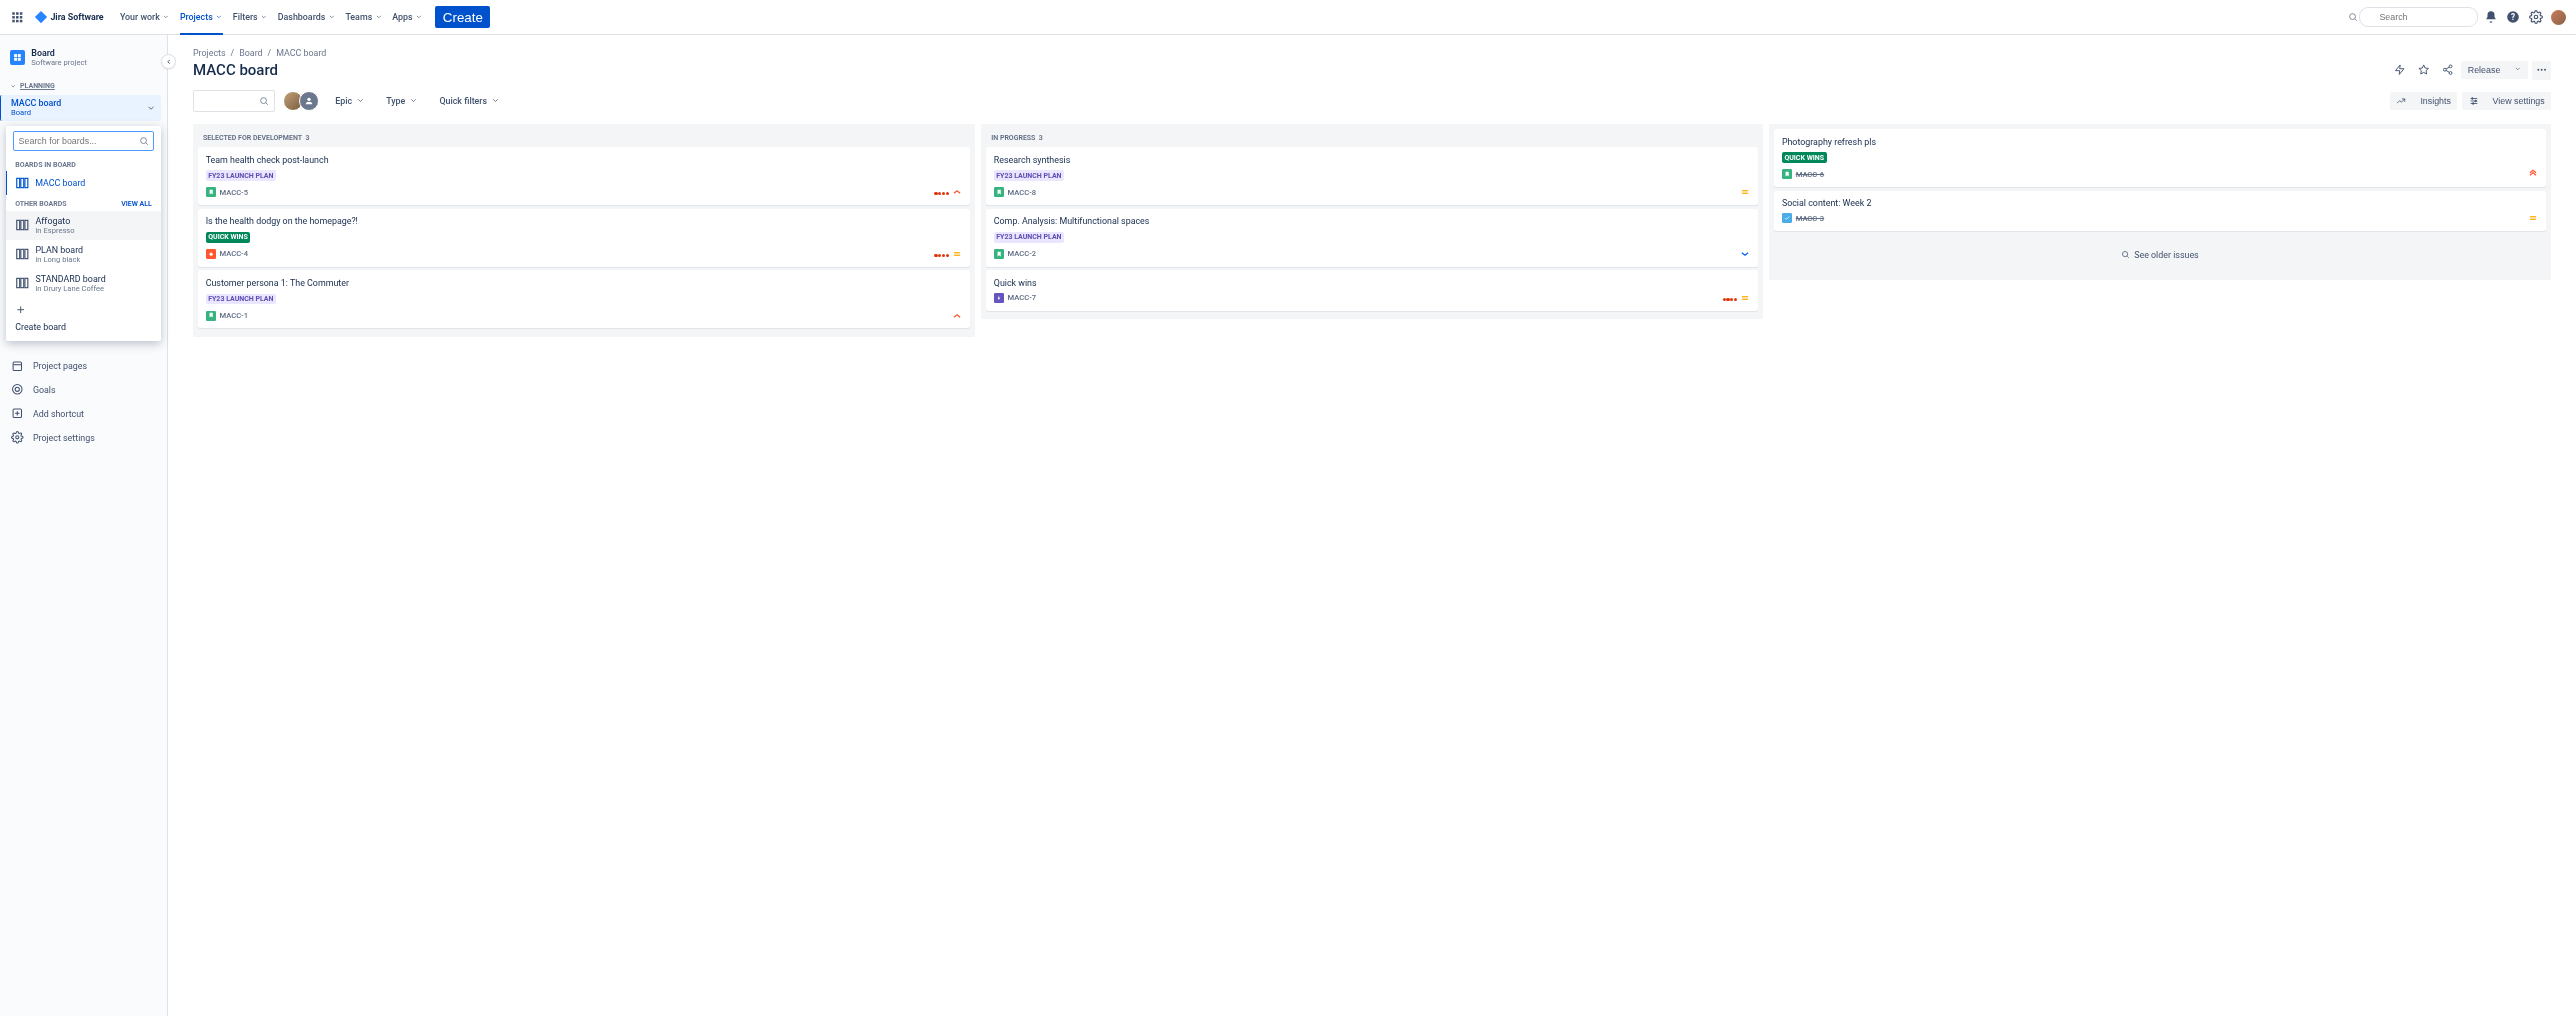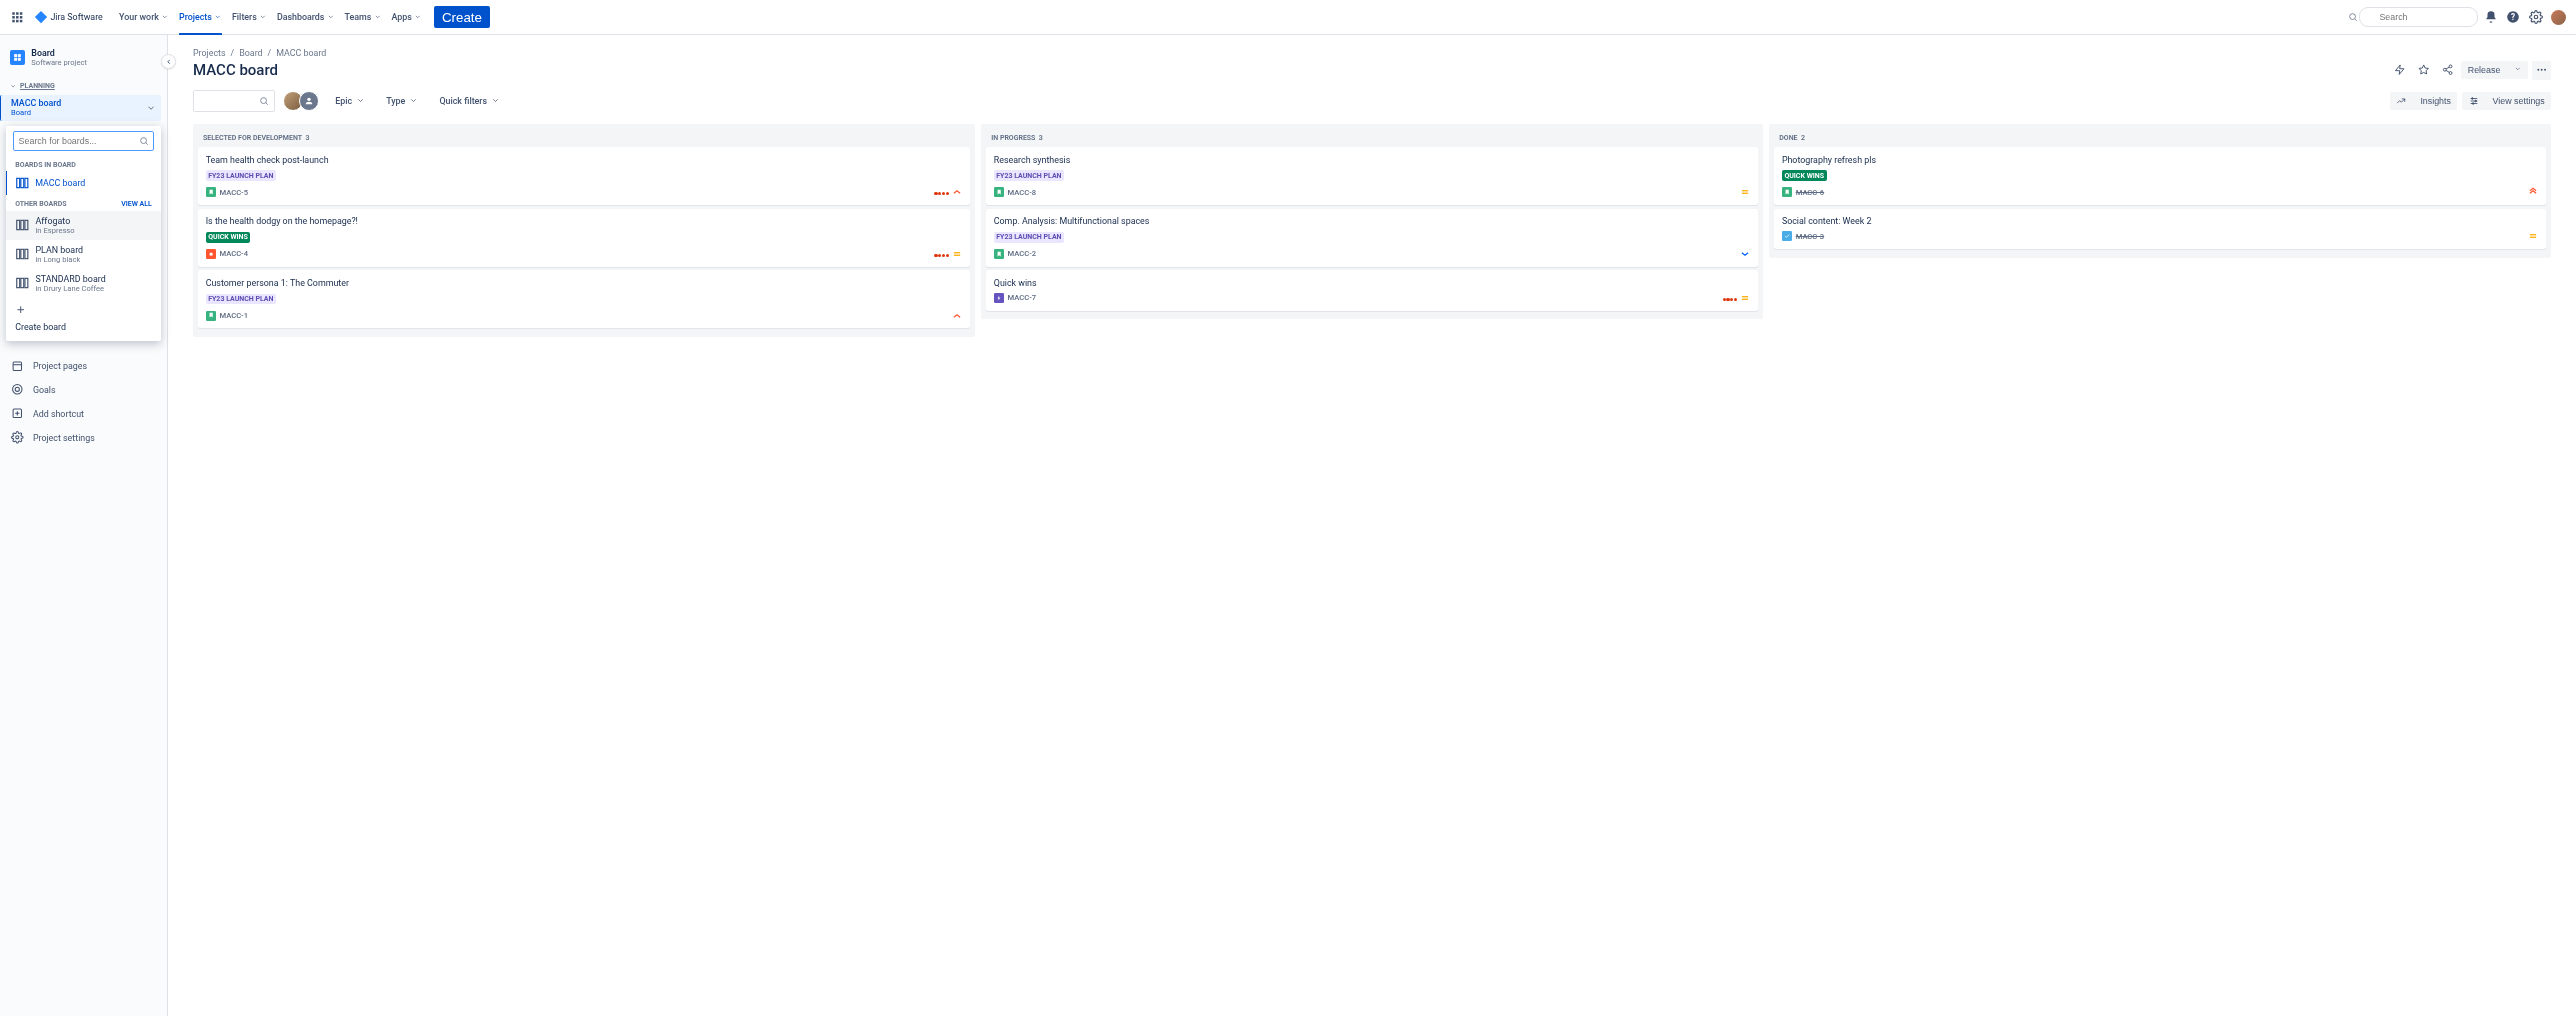--- a/index.html
+++ b/index.html
@@ -2,21 +2,21 @@
 <html style="font-size:10px"><head>
 <meta charset="utf-8">
 <style>
 * { box-sizing: border-box; margin: 0; padding: 0; }
 body { font-family: -apple-system, BlinkMacSystemFont, "Segoe UI", Roboto, sans-serif; font-size: 8.9px; color: #172B4D; background: #fff; }
 
 
 .topnav { height: 35px; border-bottom: 0.6px solid #DFE1E6; display: flex; align-items: center; padding: 0 7.6px; }
 .topnav-left { display: flex; align-items: center; gap: 2.5px; }
 .appswitch { width: 20px; height: 20px; display: flex; align-items: center; justify-content: center; border-radius: 1.9px; }
-.logo { display: flex; align-items: center; gap: 2.5px; font-weight: 400; font-size: 8.9px; padding: 0 3.8px; }
+.logo { display: flex; align-items: center; gap: 2.5px; font-weight: 700; font-size: 8.9px; padding: 0 3.8px; }
 .nav-items { display: flex; align-items: center; margin-left: 5px; }
 .nav-item { padding: 0 5px; height: 35px; display: flex; align-items: center; gap: 2.5px; font-weight: 500; color: #42526E; cursor: pointer; position: relative; }
 .nav-item.active { color: #0052CC; }
 .nav-item.active::after { content: ""; position: absolute; bottom: 0; left: 5px; right: 5px; height: 1.9px; background: #0052CC; border-radius: 0.6px 0.6px 0 0; }
 .create-btn { margin-left: 5px; background: #0052CC; color: #fff; border: none; padding: 3.8px 7.6px; border-radius: 1.9px; font-weight: 500; cursor: pointer; }
 .topnav-right { margin-left: auto; display: flex; align-items: center; gap: 2.5px; }
 .search-box { position: relative; }
 .search-box input { width: 119px; padding: 3.8px 5px 3.8px 19px; border: 1.3px solid #DFE1E6; border-radius: 9px; font-size: 8.9px; margin-left: 16px; }
 .search-box .search-icon { position: absolute; left: 5px; top: 50%; transform: translateY(-50%); color: #6B778C; }
 .icon-btn { width: 20px; height: 20px; display: flex; align-items: center; justify-content: center; border-radius: 50%; cursor: pointer; color: #42526E; }
@@ -567,21 +567,20 @@
                   <svg width="10" height="10" viewBox="0 0 16 16">
                     <rect x="3" y="5" width="10" height="2" fill="#FFAB00"></rect>
                     <rect x="3" y="9" width="10" height="2" fill="#FFAB00"></rect>
                   </svg>
                 </span>
               </span>
       </div>
     </div>
         </div>
         <div class="column">
-          <div class="col-head">DONE&nbsp;&nbsp;2</div>
           <div class="card">
       <div class="card-title">Photography refresh pls</div>
       <span class="tag tag-teal">QUICK WINS</span><br>
       <div class="card-foot">
         <div class="issue-icon issue-story" style="display:flex;align-items:center;justify-content:center">
                 <svg width="6.3" height="6.3" viewBox="0 0 16 16">
                   <path d="M4 2h8v12l-4-3-4 3z" fill="#fff"></path>
                 </svg>
               </div>
         <span class="issue-key strike">MACC-6</span>
@@ -608,17 +607,21 @@
         <span class="card-right">
                 <span class="prio">
                   <svg width="10" height="10" viewBox="0 0 16 16">
                     <rect x="3" y="5" width="10" height="2" fill="#FFAB00"></rect>
                     <rect x="3" y="9" width="10" height="2" fill="#FFAB00"></rect>
                   </svg>
                 </span>
               </span>
       </div>
     </div>
+          <div class="see-older"><svg width="8.9" height="8.9" viewBox="0 0 24 24" fill="none" stroke="#42526E" stroke-width="2">
+              <circle cx="11" cy="11" r="7"></circle>
+              <line x1="21" y1="21" x2="16.65" y2="16.65"></line>
+            </svg>See older issues</div>
         </div>
       </div>
   </div>
 </div>
 
 
 </body></html>

